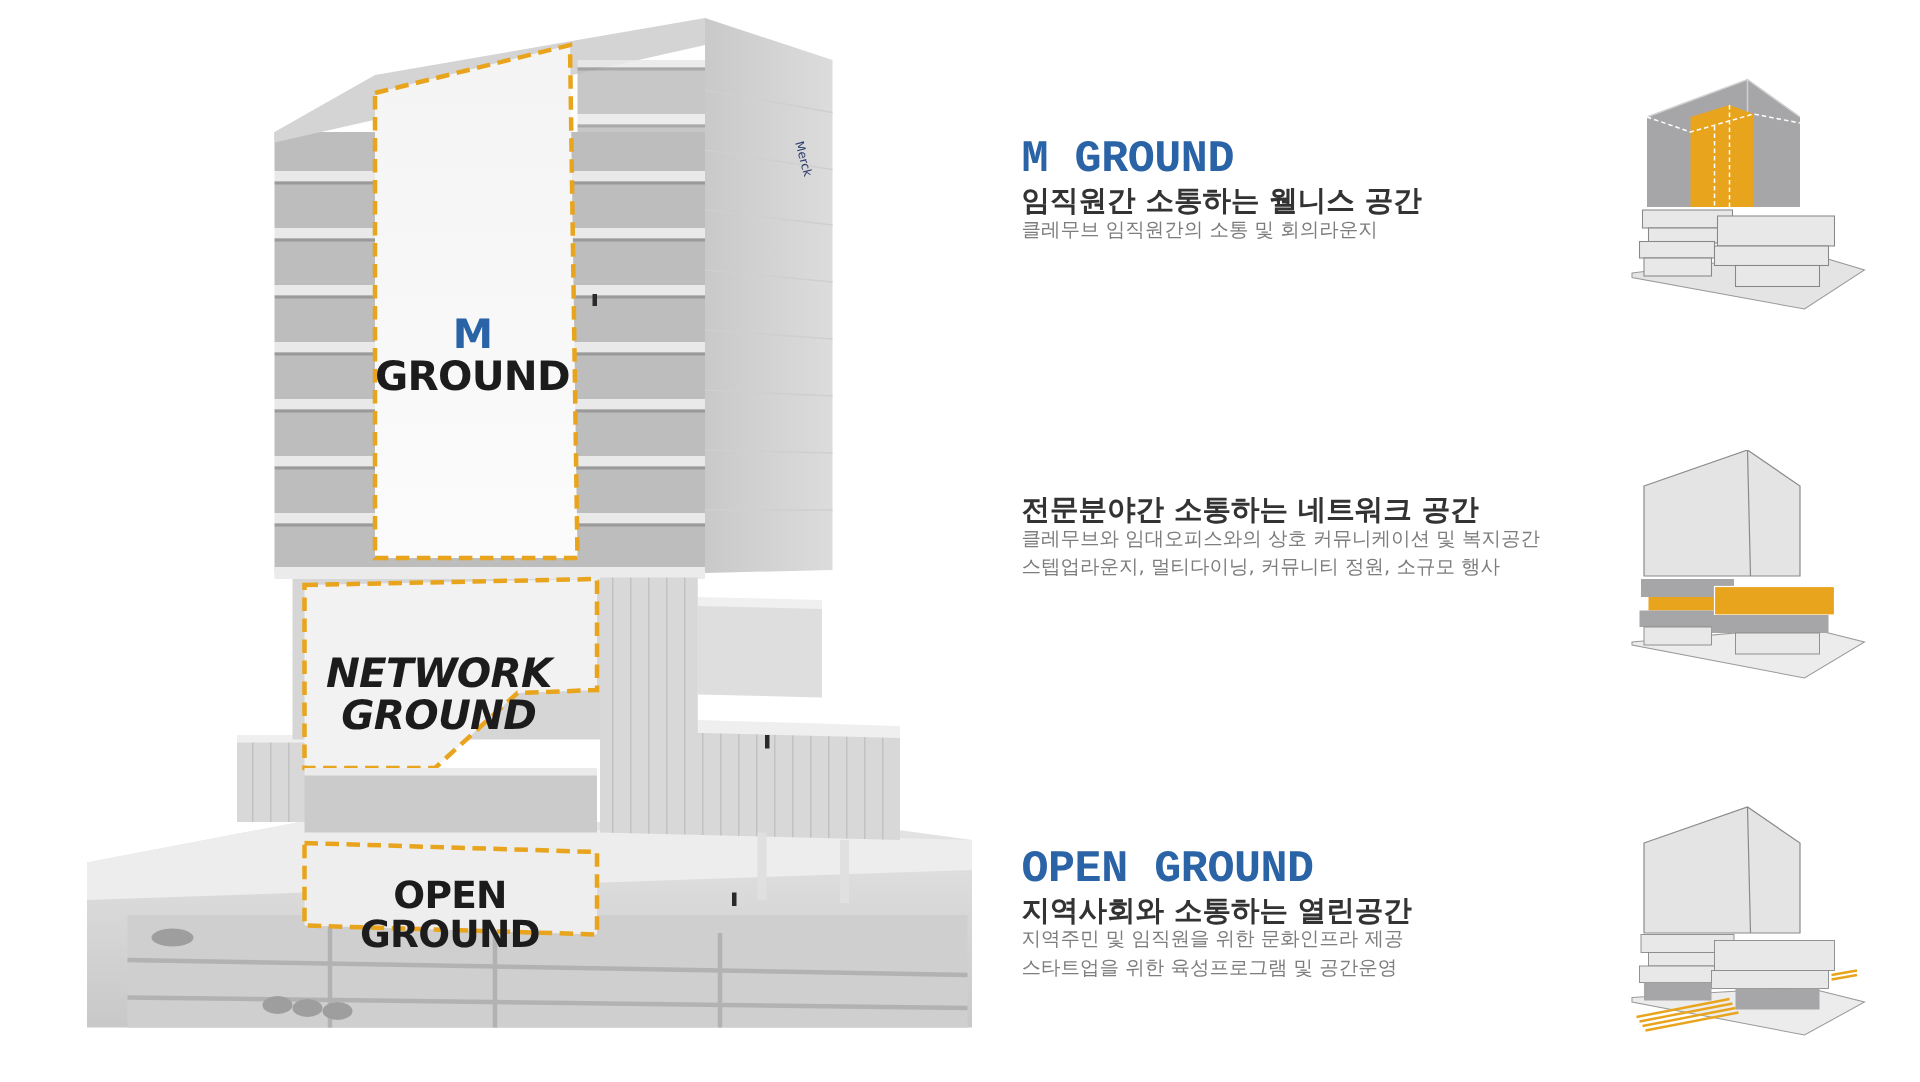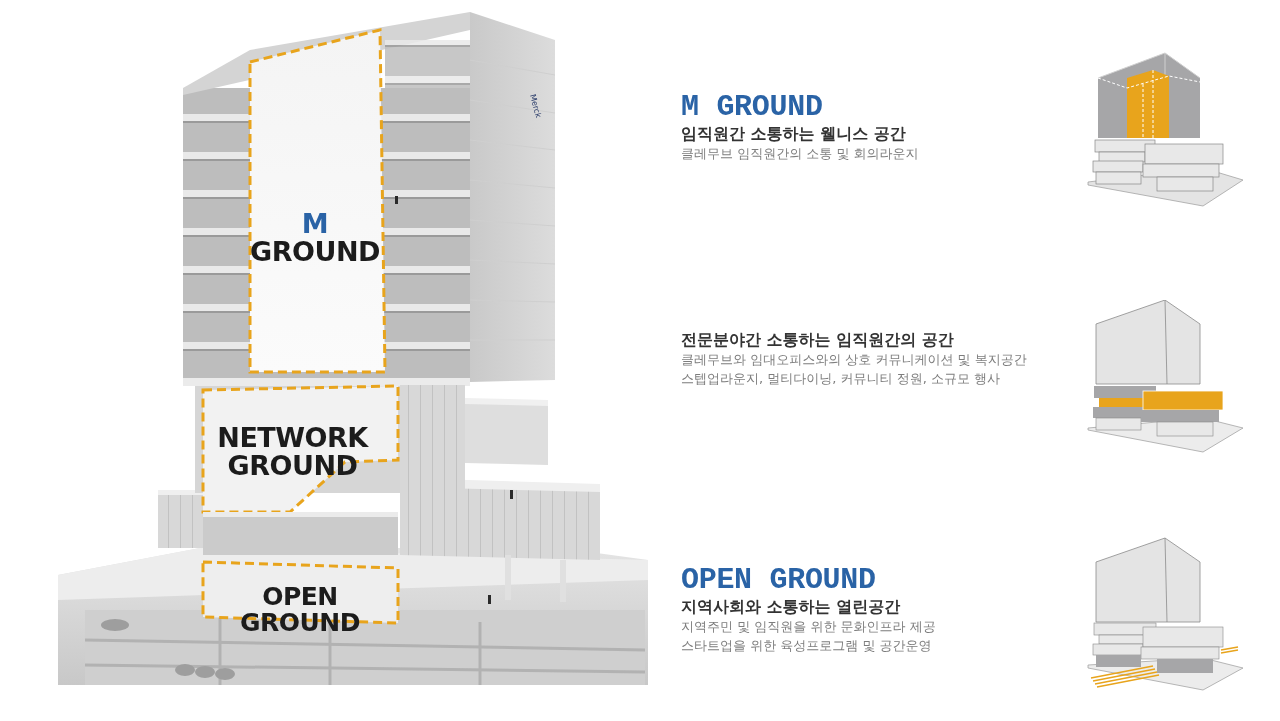--- a/index.html
+++ b/index.html
@@ -2,26 +2,26 @@
 <html><head>
 <meta charset="utf-8">
 <style>
   html,body{margin:0;padding:0;background:#ffffff;}
   body{width:1280px;height:721px;position:relative;overflow:hidden;font-family:"DejaVu Sans","Liberation Sans",sans-serif;}
   
   #building{position:absolute;left:0;top:0;width:660px;height:721px;}
   .label-overlay{position:absolute;font-family:"DejaVu Sans","Liberation Sans",sans-serif;font-weight:bold;color:#1c1c1c;text-align:center;line-height:1.05;letter-spacing:-0.5px;}
   .label-m{left:250px;top:210px;width:130px;font-size:27px;}
   .label-m .m{color:#2a63a6;display:block;}
-  .label-net{left:205px;top:424px;width:175px;font-size:27px;}
+  .label-net{left:205px;top:436px;width:175px;font-size:27px;font-style:italic;}
   .label-open{left:200px;top:584px;width:200px;font-size:25px;}
   
   .section{position:absolute;left:681px;width:400px;}
   .section .title{font-family:Liberation Mono, monospace;font-weight:bold;color:#2a63a6;font-size:30px;letter-spacing:-0.3px;line-height:34px;white-space:nowrap;}
-  .section .subtitle{font-family:"DejaVu Sans","Liberation Sans",sans-serif;font-weight:bold;color:#333333;font-size:16px;line-height:20px;white-space:nowrap;}
+  .section .subtitle{font-family:"DejaVu Sans","Liberation Sans",sans-serif;font-weight:bold;color:#333333;font-size:19px;line-height:20px;white-space:nowrap;}
   .section .desc{font-family:"DejaVu Sans","Liberation Sans",sans-serif;color:#7d7d7d;font-size:13px;line-height:19px;white-space:nowrap;}
   #sec-m{top:90px;}
   #sec-net{top:330px;}
   #sec-open{top:563px;}
   .diagram{position:absolute;left:1083px;width:180px;}
   #diag-m{top:40px;height:200px;}
   #diag-net{top:300px;height:160px;}
   #diag-open{top:530px;height:170px;}
 </style>
 </head>
@@ -134,21 +134,21 @@
   </div>
 </div>
 
 <div class="section" id="sec-m">
   <div class="title">M GROUND</div>
   <div class="subtitle">임직원간 소통하는 웰니스 공간</div>
   <div class="desc">클레무브 임직원간의 소통 및 회의라운지</div>
 </div>
 
 <div class="section" id="sec-net">
-  <div class="subtitle">전문분야간 소통하는 임직원간의 공간</div>
+  <div class="subtitle">전문분야간 소통하는 네트워크 공간</div>
   <div class="desc">클레무브와 임대오피스와의 상호 커뮤니케이션 및 복지공간</div>
   <div class="desc">스텝업라운지, 멀티다이닝, 커뮤니티 정원, 소규모 행사</div>
 </div>
 
 <div class="section" id="sec-open">
   <div class="title">OPEN GROUND</div>
   <div class="subtitle">지역사회와 소통하는 열린공간</div>
   <div class="desc">지역주민 및 임직원을 위한 문화인프라 제공</div>
   <div class="desc">스타트업을 위한 육성프로그램 및 공간운영</div>
 </div>

